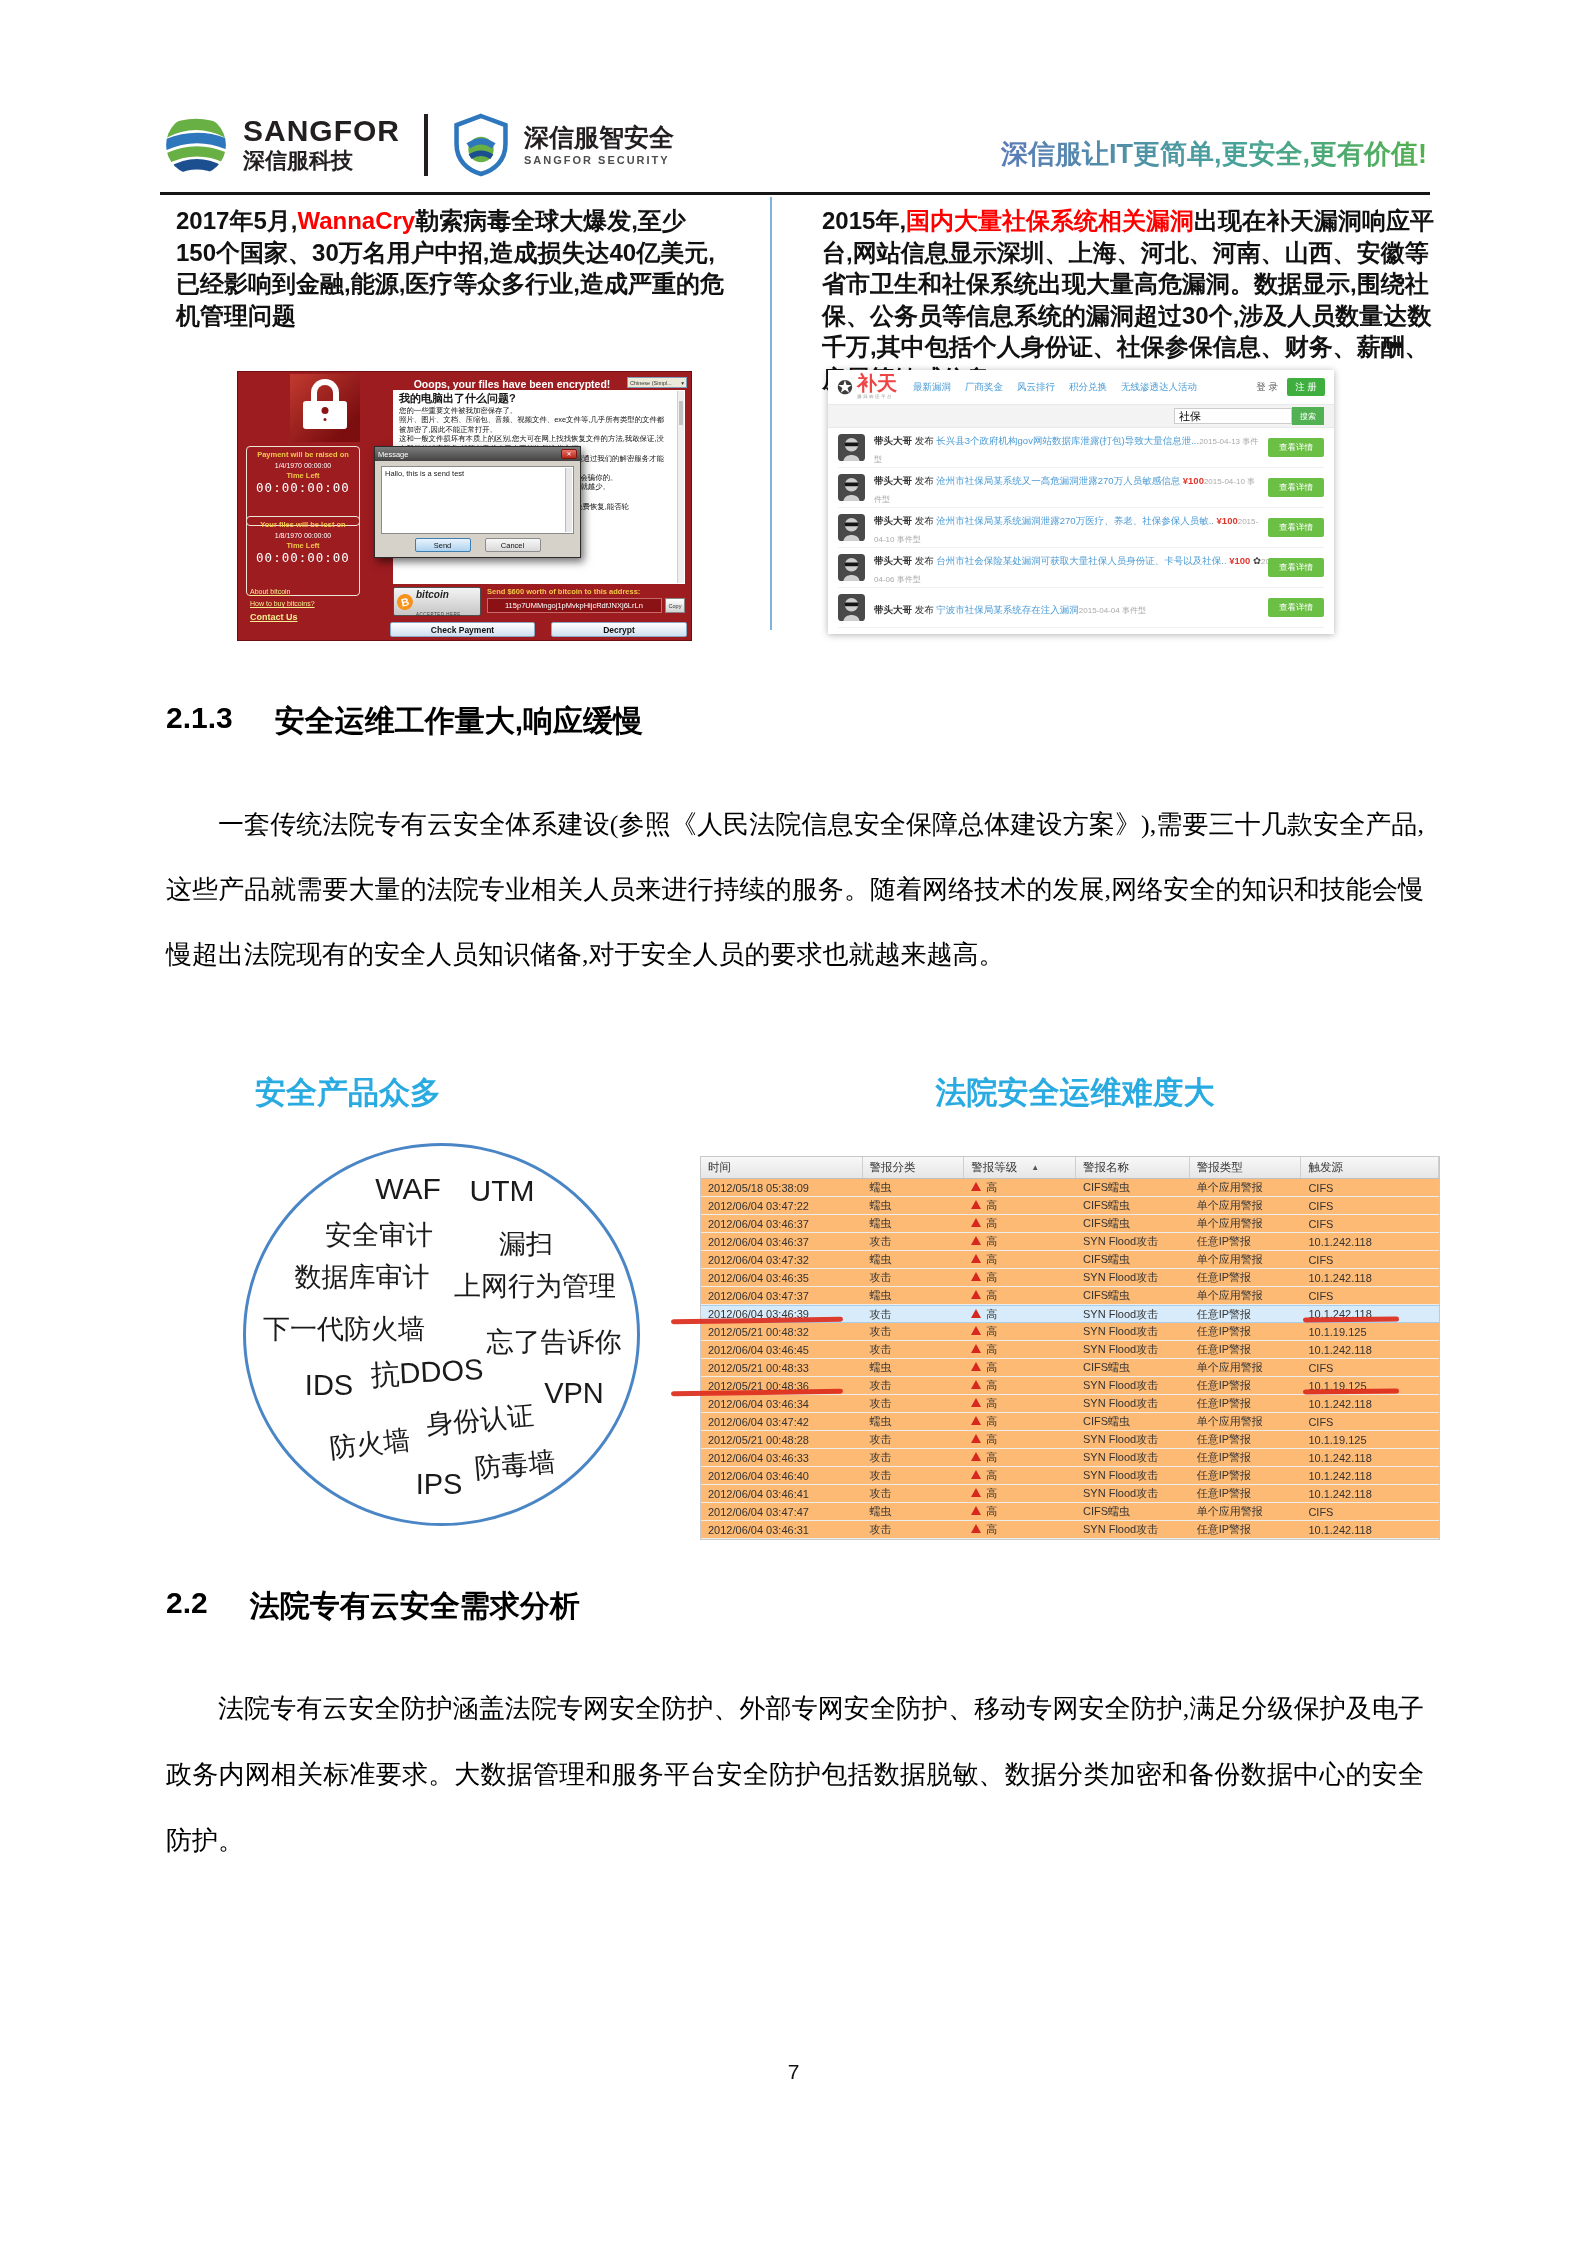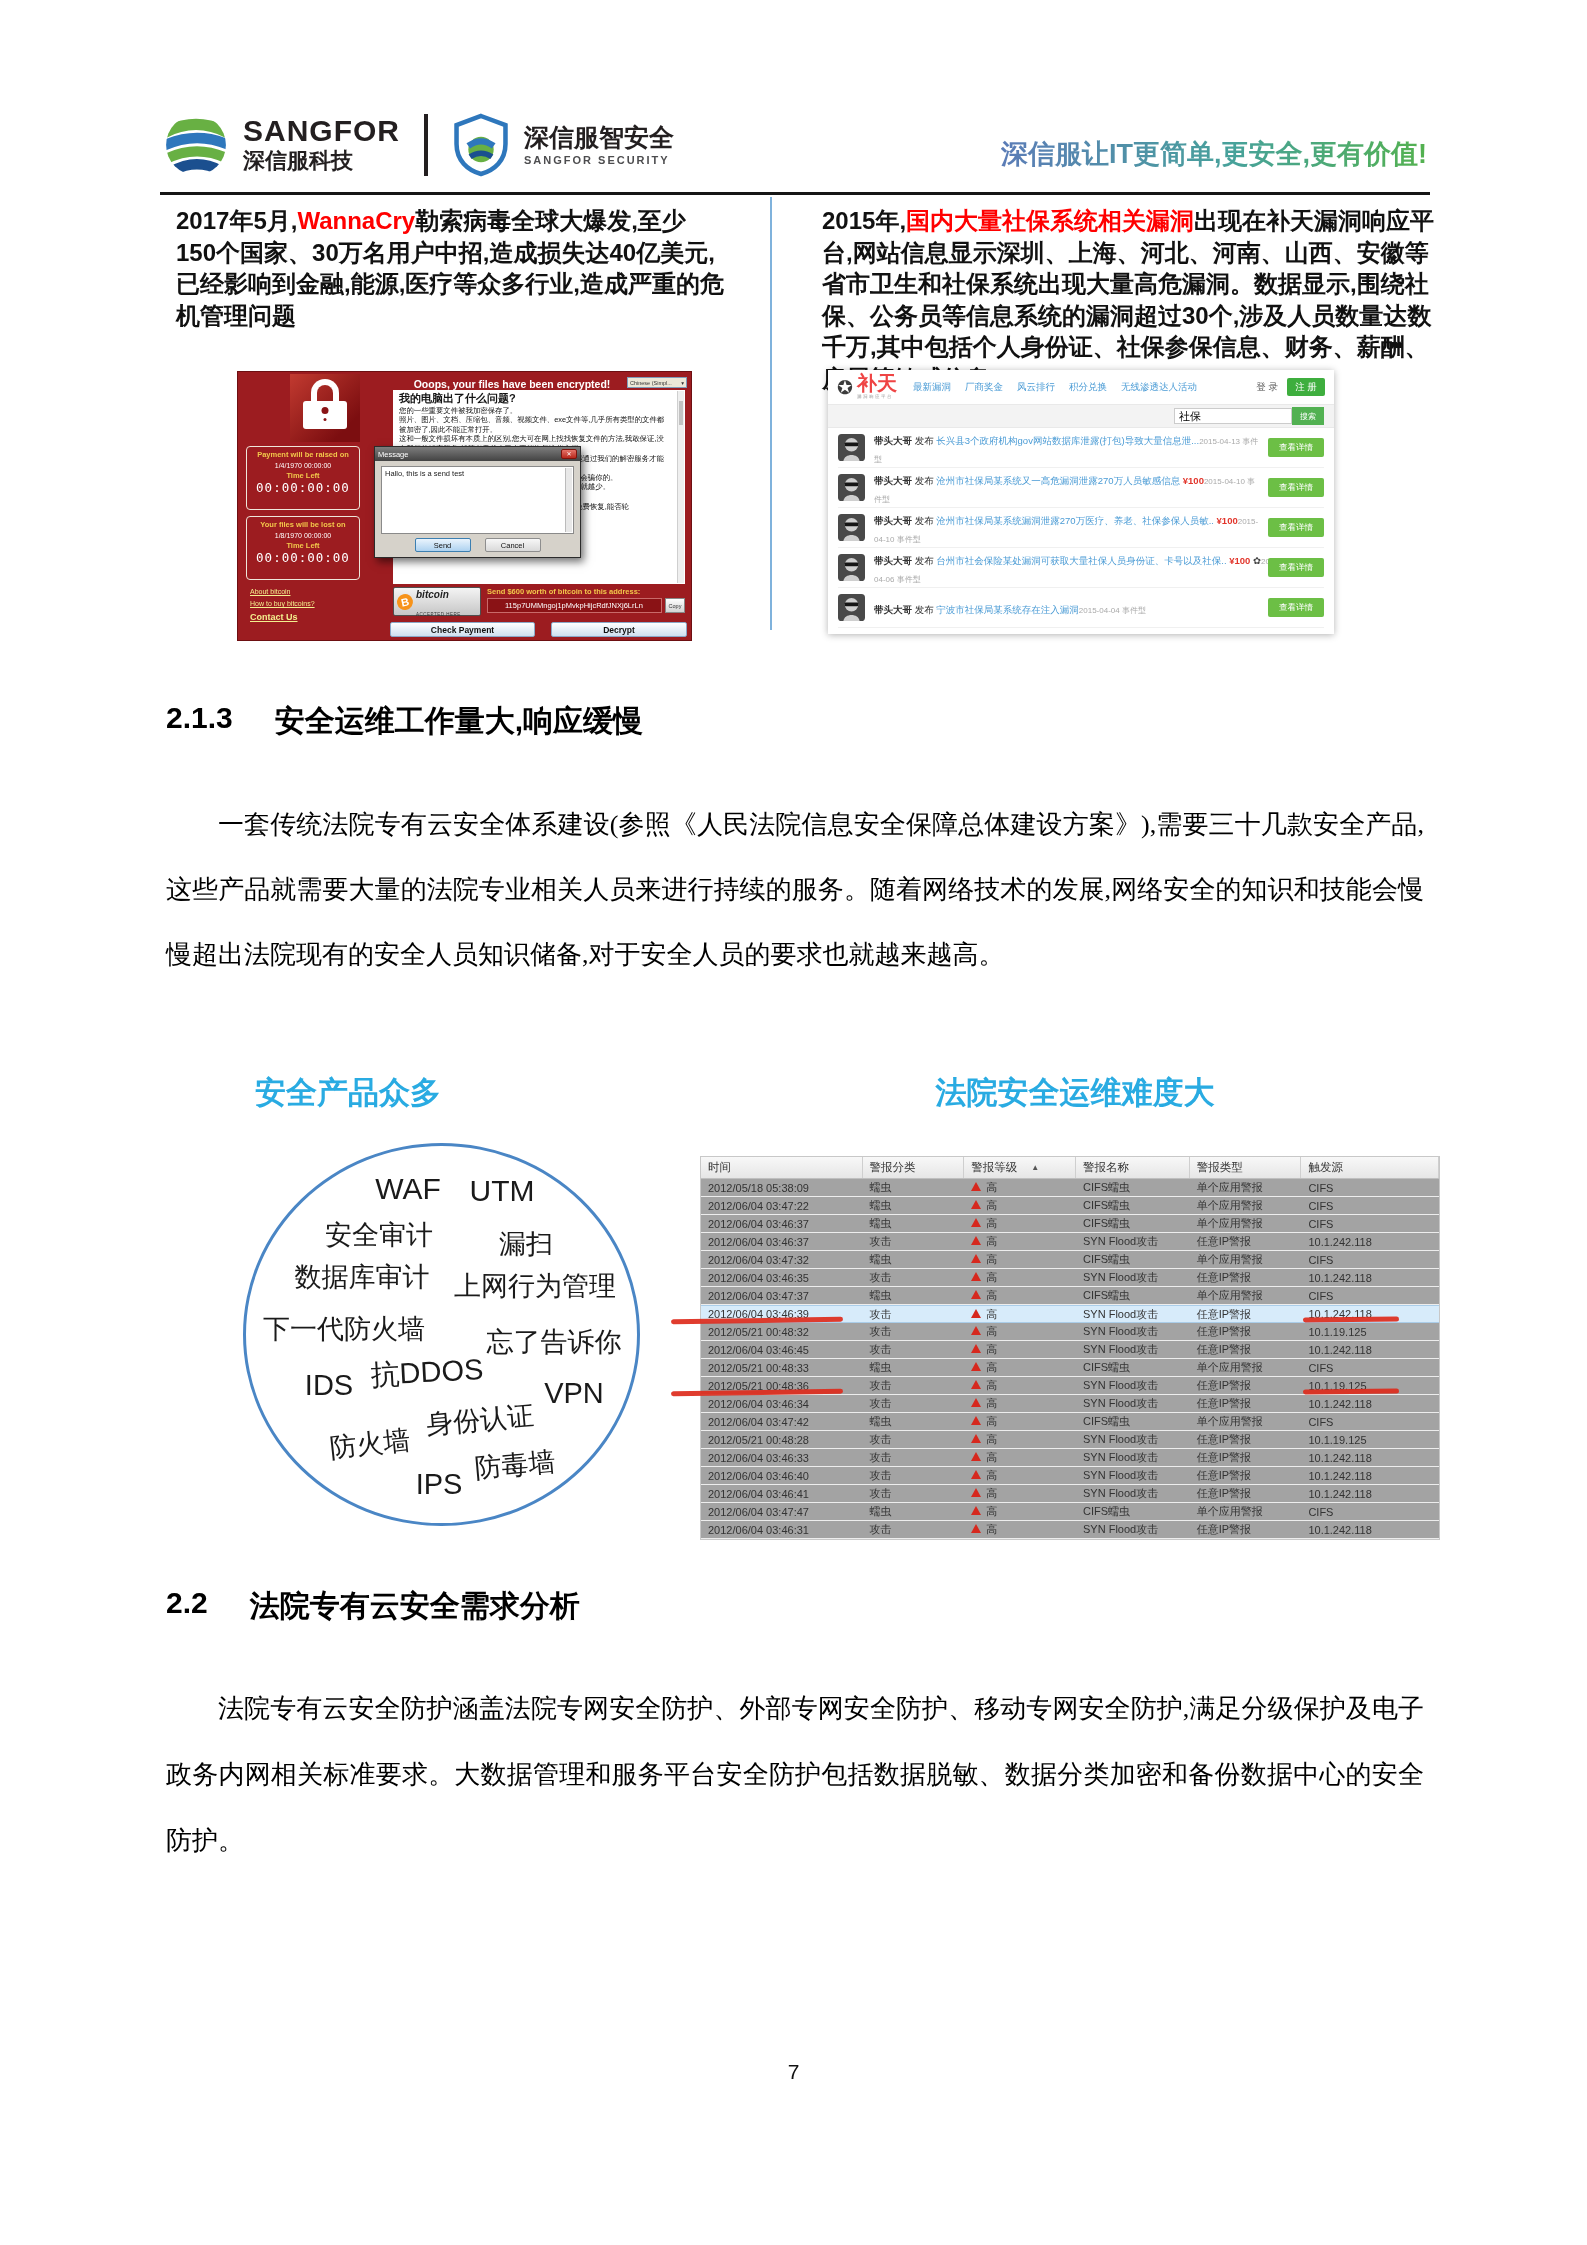--- a/index.html
+++ b/index.html
@@ -49,21 +49,21 @@
   .wc-lang { position:absolute; right:4px; top:5px; width:60px; height:11px; background:#ece9d8;
         border:1px solid #7f9db9; font-size:5.5px; color:#333; display:flex;
         align-items:center; justify-content:space-between; padding:0 2px; }
   .wc-qa { position:absolute; left:155px; top:18px; width:292px; height:194px; background:#fff;
         color:#131313; padding:4px 16px 4px 6px; font-size:7.4px; line-height:9.6px; overflow:hidden; }
   .wc-qa-title { font-size:11px; font-weight:bold; margin-bottom:2px; }
   .wc-qa-text { white-space:pre-line; }
   .wc-scroll { position:absolute; right:1px; top:1px; bottom:1px; width:7px; background:#efefef;
         border-left:1px solid #cfcfcf; }
   .wc-scroll::before { content:""; position:absolute; left:1px; right:1px; top:10px; height:24px; background:#c2c2c2; }
-  .wc-panel { position:absolute; left:8px; width:114px; height:64px; border:1px solid #efe6da;
+  .wc-panel { position:absolute; left:8px; width:114px; height:80px; border:1px solid #efe6da;
         border-radius:4px; text-align:center; padding-top:3px; }
   .wc-p1 { top:74px; } .wc-p2 { top:144px; }
   .pt  { color:#f2c84b; font-size:7.5px; font-weight:bold; line-height:9px; }
   .pd  { color:#fff; font-size:7px; margin:3px 0 2px; }
   .ptl { color:#f2c84b; font-size:7.5px; font-weight:bold; }
   .ptimer { color:#fff; font-size:12.5px; font-family:"DejaVu Sans Mono",monospace; letter-spacing:1px;text-align:center; }
   .wc-links { position:absolute; left:12px; top:216px; }
   .wc-links a { display:block; color:#f4ef8e; font-size:7px; text-decoration:underline; margin-bottom:5px; }
   .wc-links a.big { font-size:9px; font-weight:bold; }
   .wc-dialog { position:absolute; left:136px; top:74px; width:207px; height:112px;
@@ -162,21 +162,21 @@
   .cl12 { left:124px; top:298px; transform:translate(-50%,-50%) rotate(-6deg); }
   .cl13 { left:269px; top:319px; transform:translate(-50%,-50%) rotate(-5deg); }
   .cl14 { left:193px; top:338px; font-size:29px; }
 
   
   .alarm { position:absolute; left:700px; top:1156px; width:740px; background:#fff;
         border:1px solid #c8c8c8; font-size:11px; color:#333; }
   .a-head { display:flex; height:22px; background:linear-gradient(#f8f8f8,#e6e6e6);
         border-bottom:1px solid #bfbfbf; align-items:center; font-size:11.5px; }
   .a-head .c { border-right:1px solid #cfcfcf; height:100%; display:flex; align-items:center; }
-  .ar { display:flex; height:18px; align-items:center; border-bottom:1px solid #ededed; background:#a3a3a3; }
+  .ar { display:flex; height:18px; align-items:center; border-bottom:1px solid #ededed; background:#fdba74; }
   .ar.hl { background:#d7ebfa; border-top:1px solid #aacde9; border-bottom:1px solid #aacde9; }
   .c { padding-left:7px; white-space:nowrap; overflow:visible; position:relative; }
   .c-time { width:162px; } .c-cat { width:102px; } .c-lvl { width:112px; }
   .c-name { width:114px; } .c-type { width:112px; } .c-src { width:138px; }
   .tri { display:inline-block; width:0; height:0; border-left:5px solid transparent;
         border-right:5px solid transparent; border-bottom:9px solid #d6281e; margin-right:5px; }
   .sort { font-size:8px; color:#555; margin-left:14px; }
   .mark { position:absolute; height:5px; background:#dd2b1c; border-radius:3px; opacity:.92; }
   .mk-t { left:-30px; right:20px; bottom:-3px; transform:rotate(-0.8deg); }
   .mk-s { left:2px; width:96px; bottom:-2px; transform:rotate(-0.6deg); }

